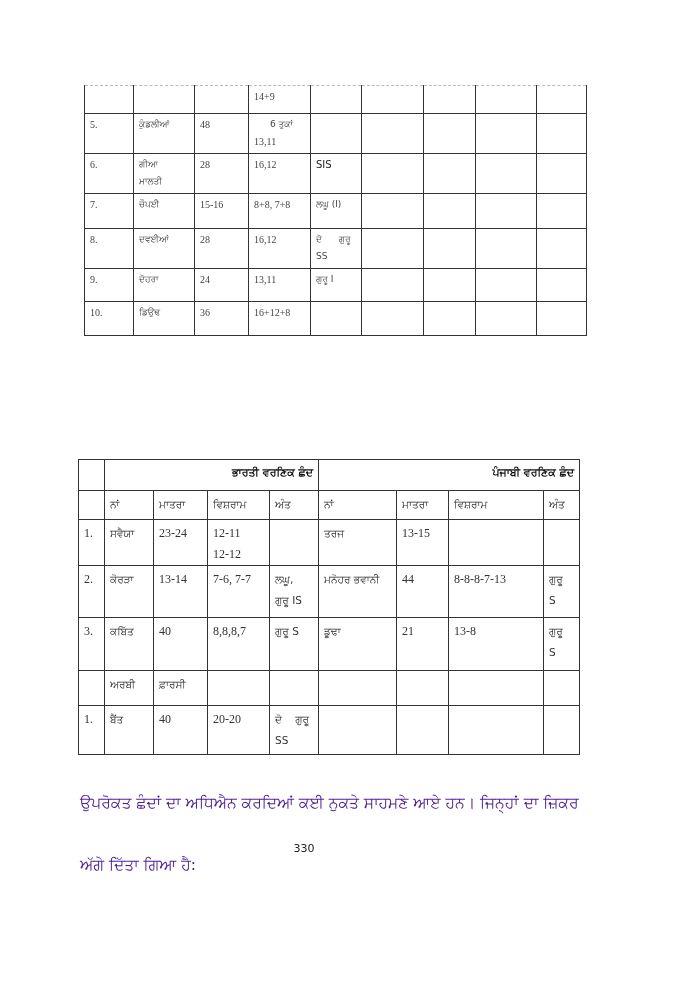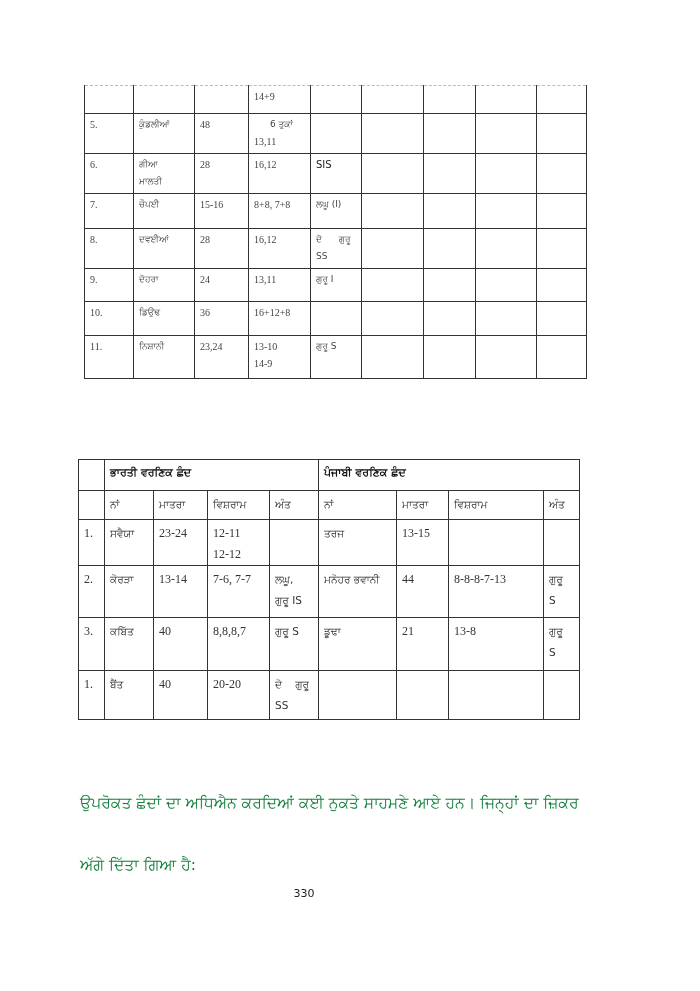--- a/index.html
+++ b/index.html
@@ -14,30 +14,30 @@
   #t1 { left: 84px; top: 85px; width: 502px; }
   #t1 td { border: 1px solid #333; }
   #t1 tr:first-child td { border-top: 1px dashed #bbb; }
   #t1 .gur { font-family: "DejaVu Sans", sans-serif; font-size: 9px; margin-left: 16px; }
   #t1 .lat { font-family: "DejaVu Sans", sans-serif; font-size: 10px; color: #222; }
 
   
   #t2 { left: 78px; top: 459px; width: 501px; }
   #t2 td { border: 1px solid #333; font-size: 12px; line-height: 21px; padding: 3px 5px 0 5px; color: #333; }
   #t2 .gur { font-family: "DejaVu Sans", sans-serif; font-size: 10.5px; }
-  #t2 .hdr { text-align: left; font-family: "DejaVu Sans", sans-serif; font-weight: bold; font-size: 11px; color: #111; padding-top: 2px; }
+  #t2 .hdr { text-align: right; font-family: "DejaVu Sans", sans-serif; font-weight: bold; font-size: 11px; color: #111; padding-top: 2px; }
 
   .para {
     position: absolute; left: 80px; width: 540px;
-    font-family: "DejaVu Sans", sans-serif; font-size: 15.5px; color: #15803d; white-space: nowrap;
+    font-family: "DejaVu Sans", sans-serif; font-size: 15.5px; color: #4c1d95; white-space: nowrap;
   }
   #p1 { top: 794px; }
   #p2 { top: 856px; }
   #pagenum {
-    position: absolute; left: 0; width: 608px; top: 887px; text-align: center;
+    position: absolute; left: 0; width: 608px; top: 842px; text-align: center;
     font-family: "DejaVu Sans", sans-serif; font-size: 11px; color: #222;
   }
 </style>
 </head>
 <body>
 
 <table id="t1">
   <colgroup>
     <col style="width:49px">
       <col style="width:61px">
@@ -135,34 +135,20 @@
       <td>36</td>
       <td>
           <div>16+12+8</div>
         </td>
       <td class="gur"></td>
       <td></td>
         <td></td>
         <td></td>
         <td></td>
     </tr>
-    <tr style="height:43px">
-      <td>11.</td>
-      <td class="gur">ਨਿਸ਼ਾਨੀ</td>
-      <td>23,24</td>
-      <td>
-          <div>13-10</div>
-          <div>14-9</div>
-        </td>
-      <td class="gur">ਗੁਰੂ S</td>
-      <td></td>
-        <td></td>
-        <td></td>
-        <td></td>
-    </tr>
   </tbody>
 </table>
 
 <table id="t2">
   <colgroup>
     <col style="width:26px">
       <col style="width:49px">
       <col style="width:54px">
       <col style="width:62px">
       <col style="width:49px">
@@ -218,20 +204,31 @@
       <td class="gur">ਕਬਿੱਤ</td>
       <td>40</td>
       <td>8,8,8,7</td>
       <td class="gur" style="white-space:nowrap">ਗੁਰੂ S</td>
       <td class="gur">ਡੂਢਾ</td>
       <td>21</td>
       <td>13-8</td>
       <td class="gur" style="white-space:pre-line">ਗੁਰੂ
 S</td>
     </tr>
+    <tr style="height:35px">
+      <td></td>
+      <td class="gur">ਅਰਬੀ</td>
+      <td class="gur">ਫ਼ਾਰਸੀ</td>
+      <td></td>
+      <td></td>
+      <td></td>
+      <td></td>
+      <td></td>
+      <td></td>
+    </tr>
     <tr style="height:49px">
       <td>1.</td>
       <td class="gur">ਬੈਂਤ</td>
       <td>40</td>
       <td>20-20</td>
       <td class="gur" style="white-space:pre-line;word-spacing:10px">ਦੋ ਗੁਰੂ
 SS</td>
       <td></td>
       <td></td>
       <td></td>

